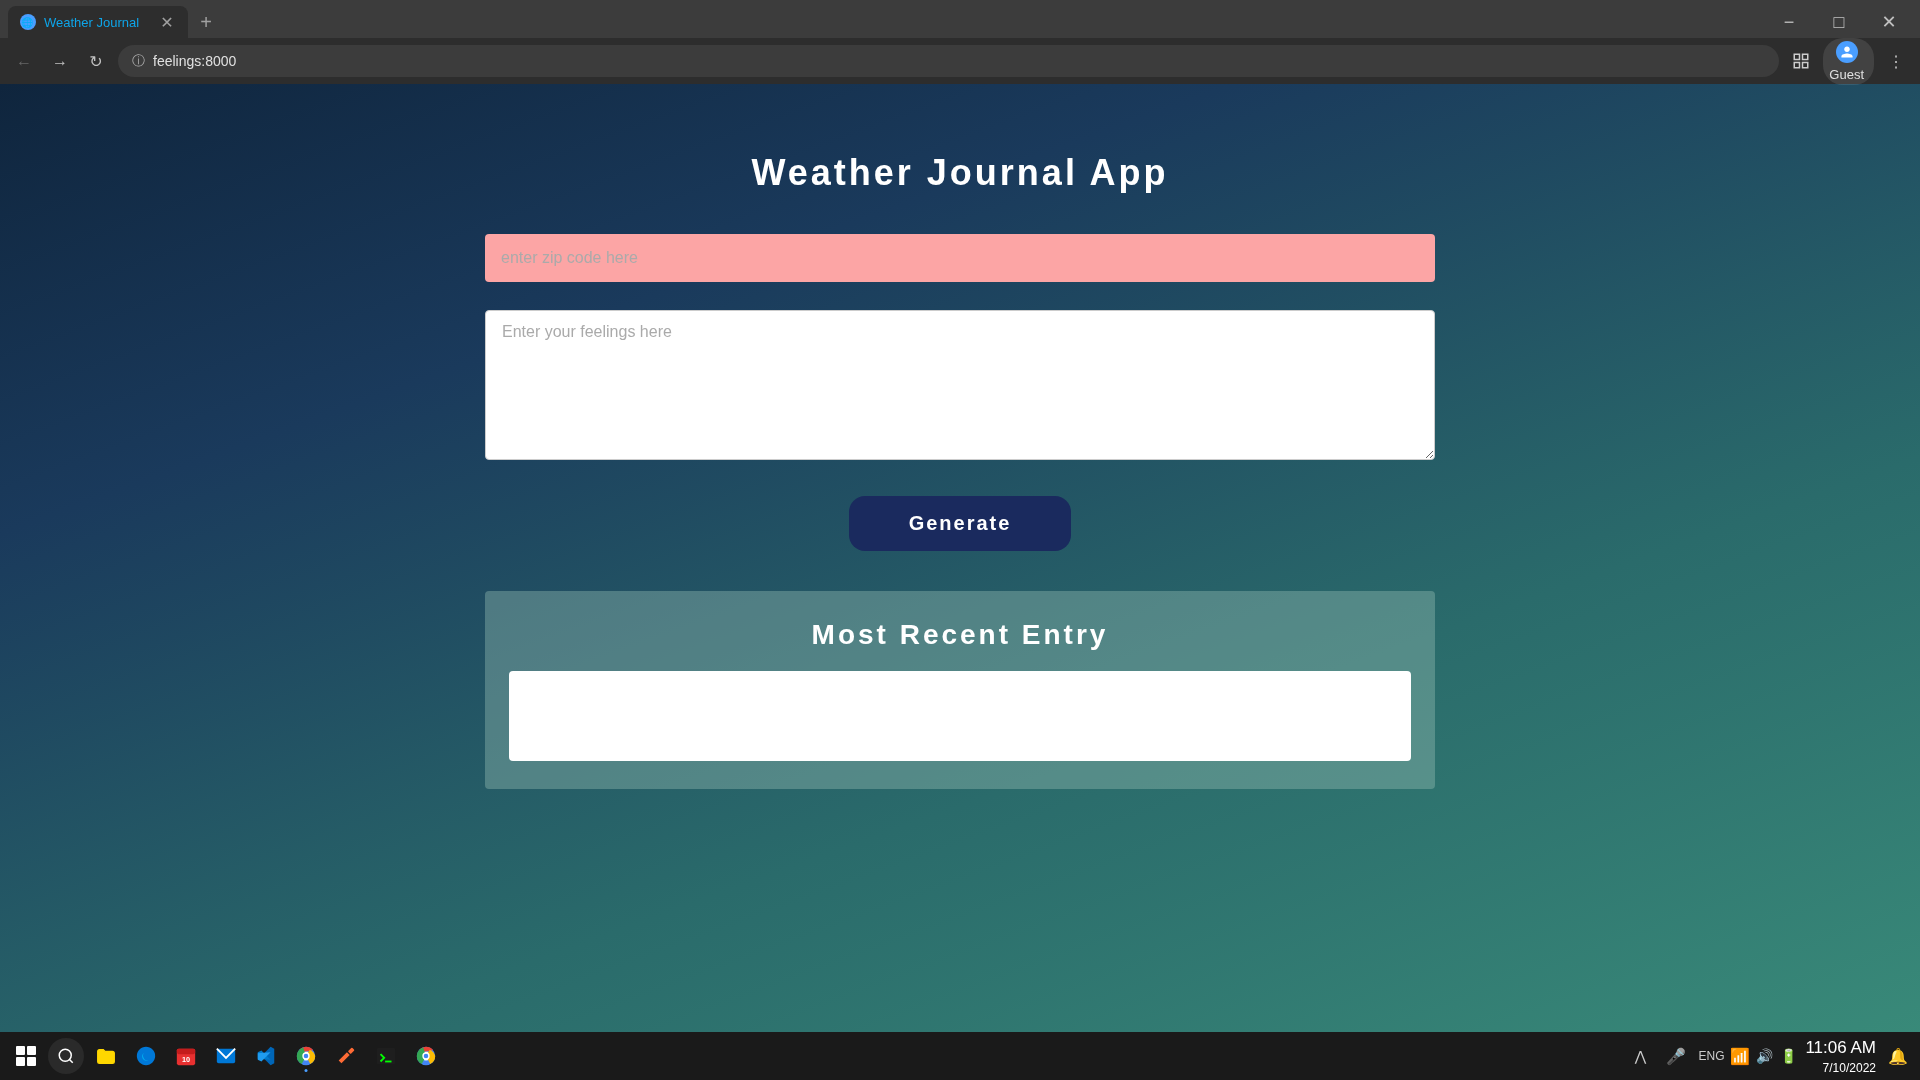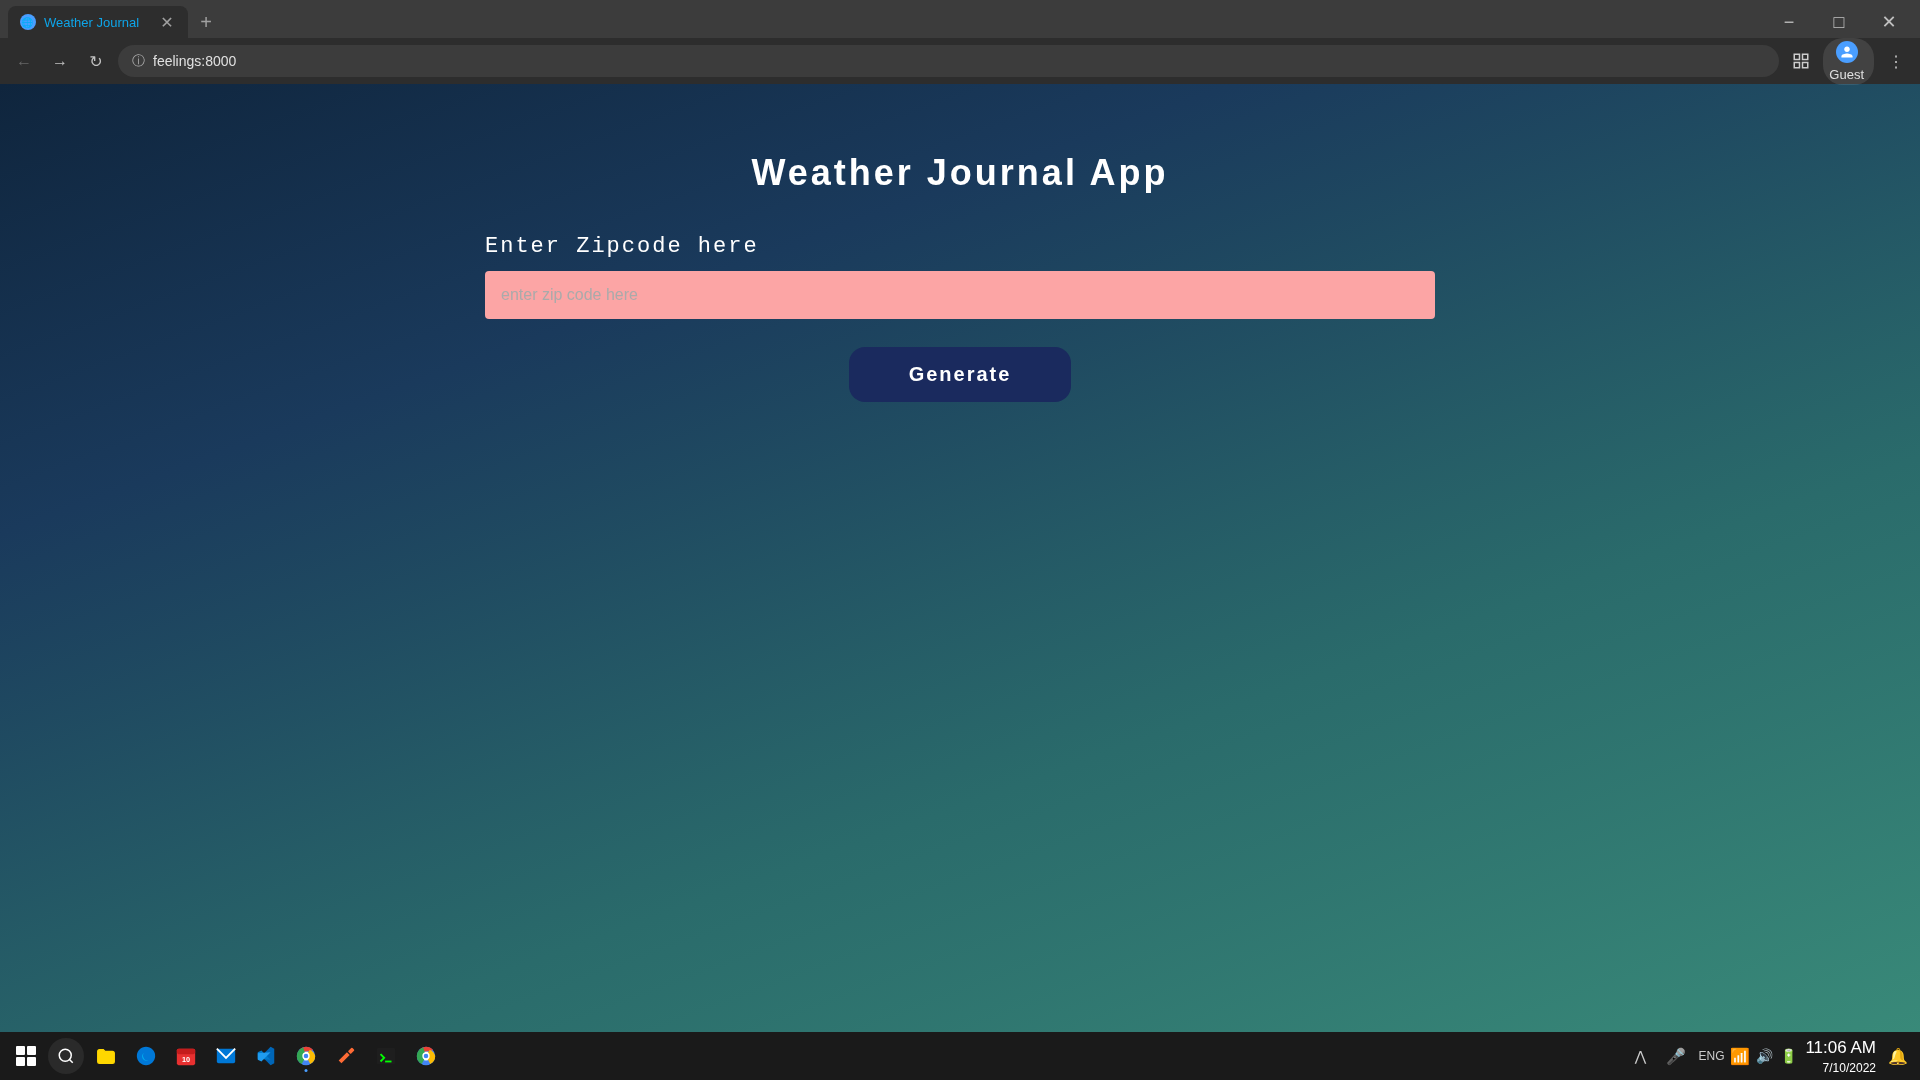--- a/index.html
+++ b/index.html
@@ -468,29 +468,33 @@
       <span class="profile-name">Guest</span>
     </div>
     <div class="browser-icon-btn">⋮</div>
   </div>
 </div>
 
 <div class="app-container">
   <h1 class="app-title">Weather Journal App</h1>
 
   <div class="form-section">
-    <div class="field-label">Enter Zipcode here</div>
     <input type="text" class="zip-input" placeholder="enter zip code here" style="">
 
+    <textarea class="feelings-textarea" placeholder="Enter your feelings here" style=""></textarea>
   </div>
 
   <div class="generate-btn-container">
     <button class="generate-btn">Generate</button>
   </div>
 
+  <div class="recent-entry-section">
+    <h2 class="recent-entry-title">Most Recent Entry</h2>
+    <div class="entry-card"></div>
+  </div>
 </div>
 
 <div class="taskbar">
 
   <div class="taskbar-start">
     <div class="start-icon">
       <div class="start-square"></div>
       <div class="start-square"></div>
       <div class="start-square"></div>
       <div class="start-square"></div>

